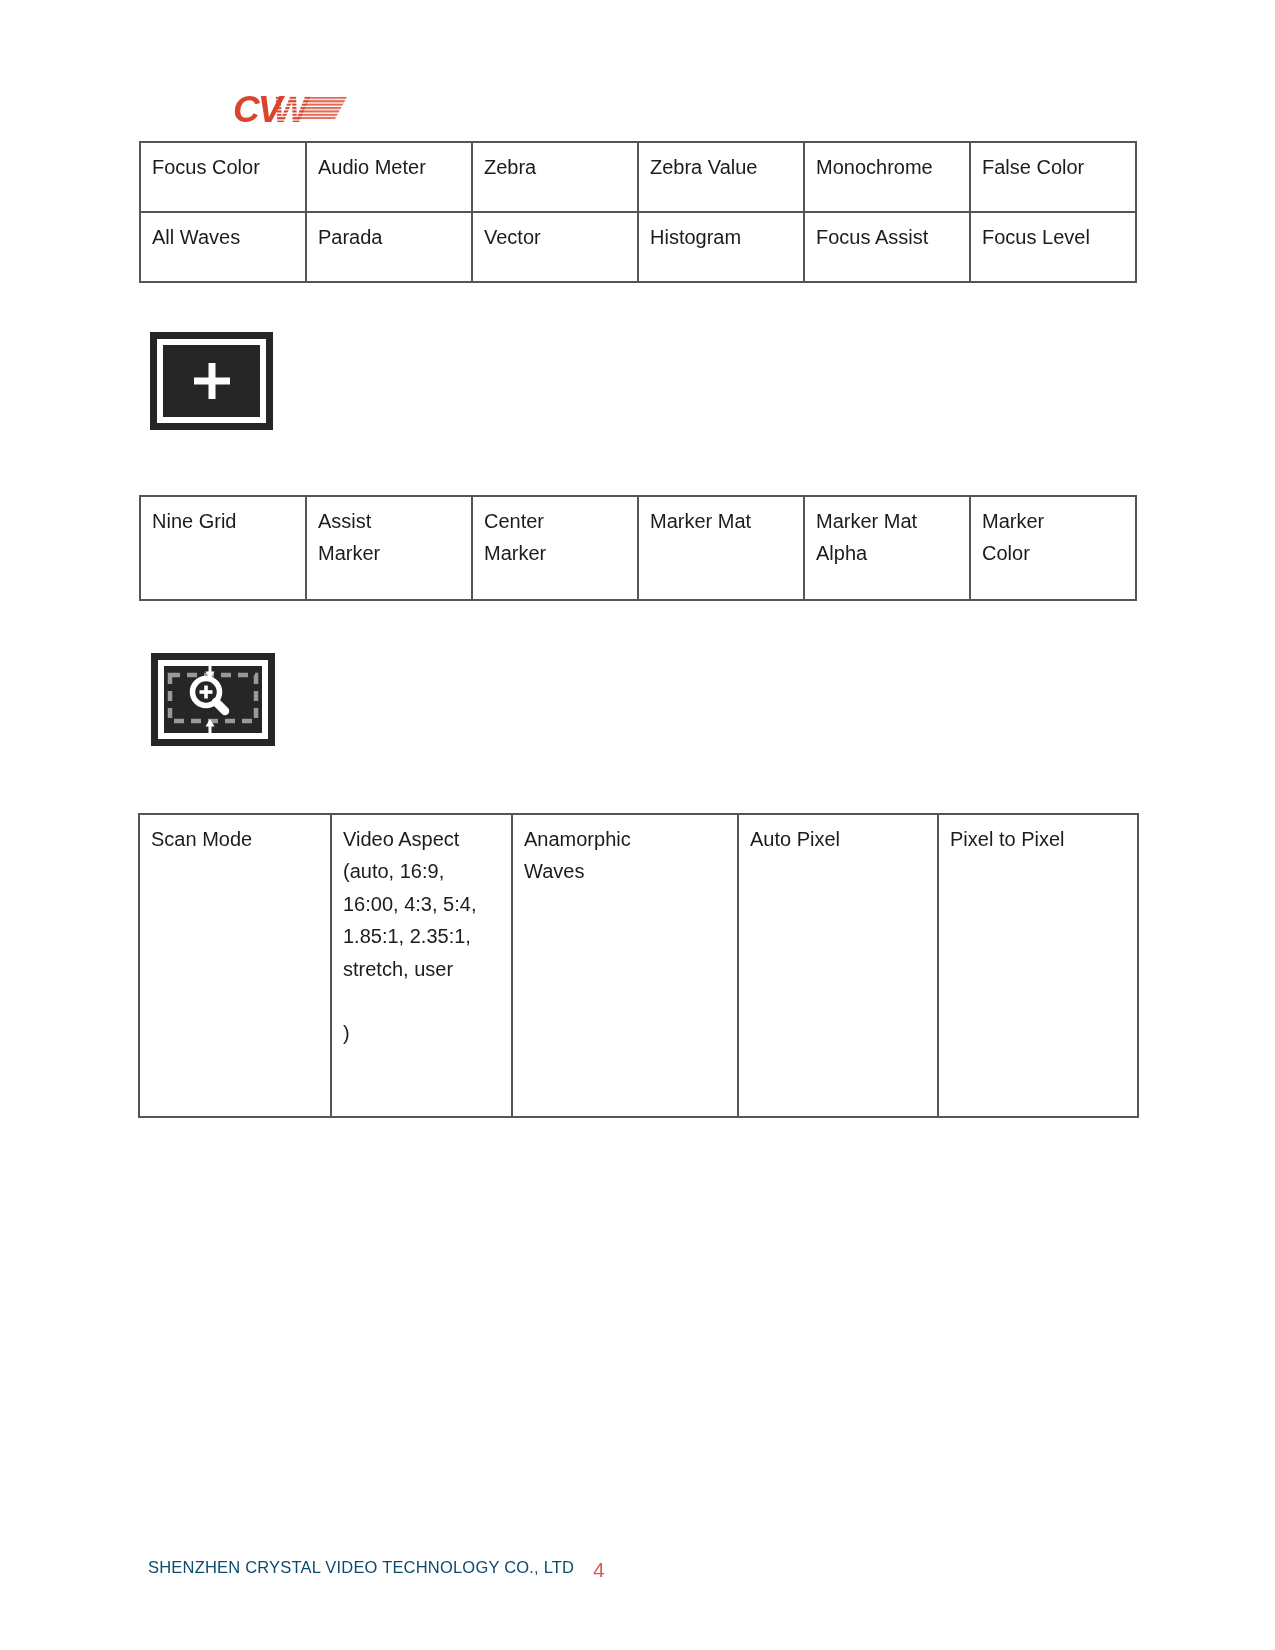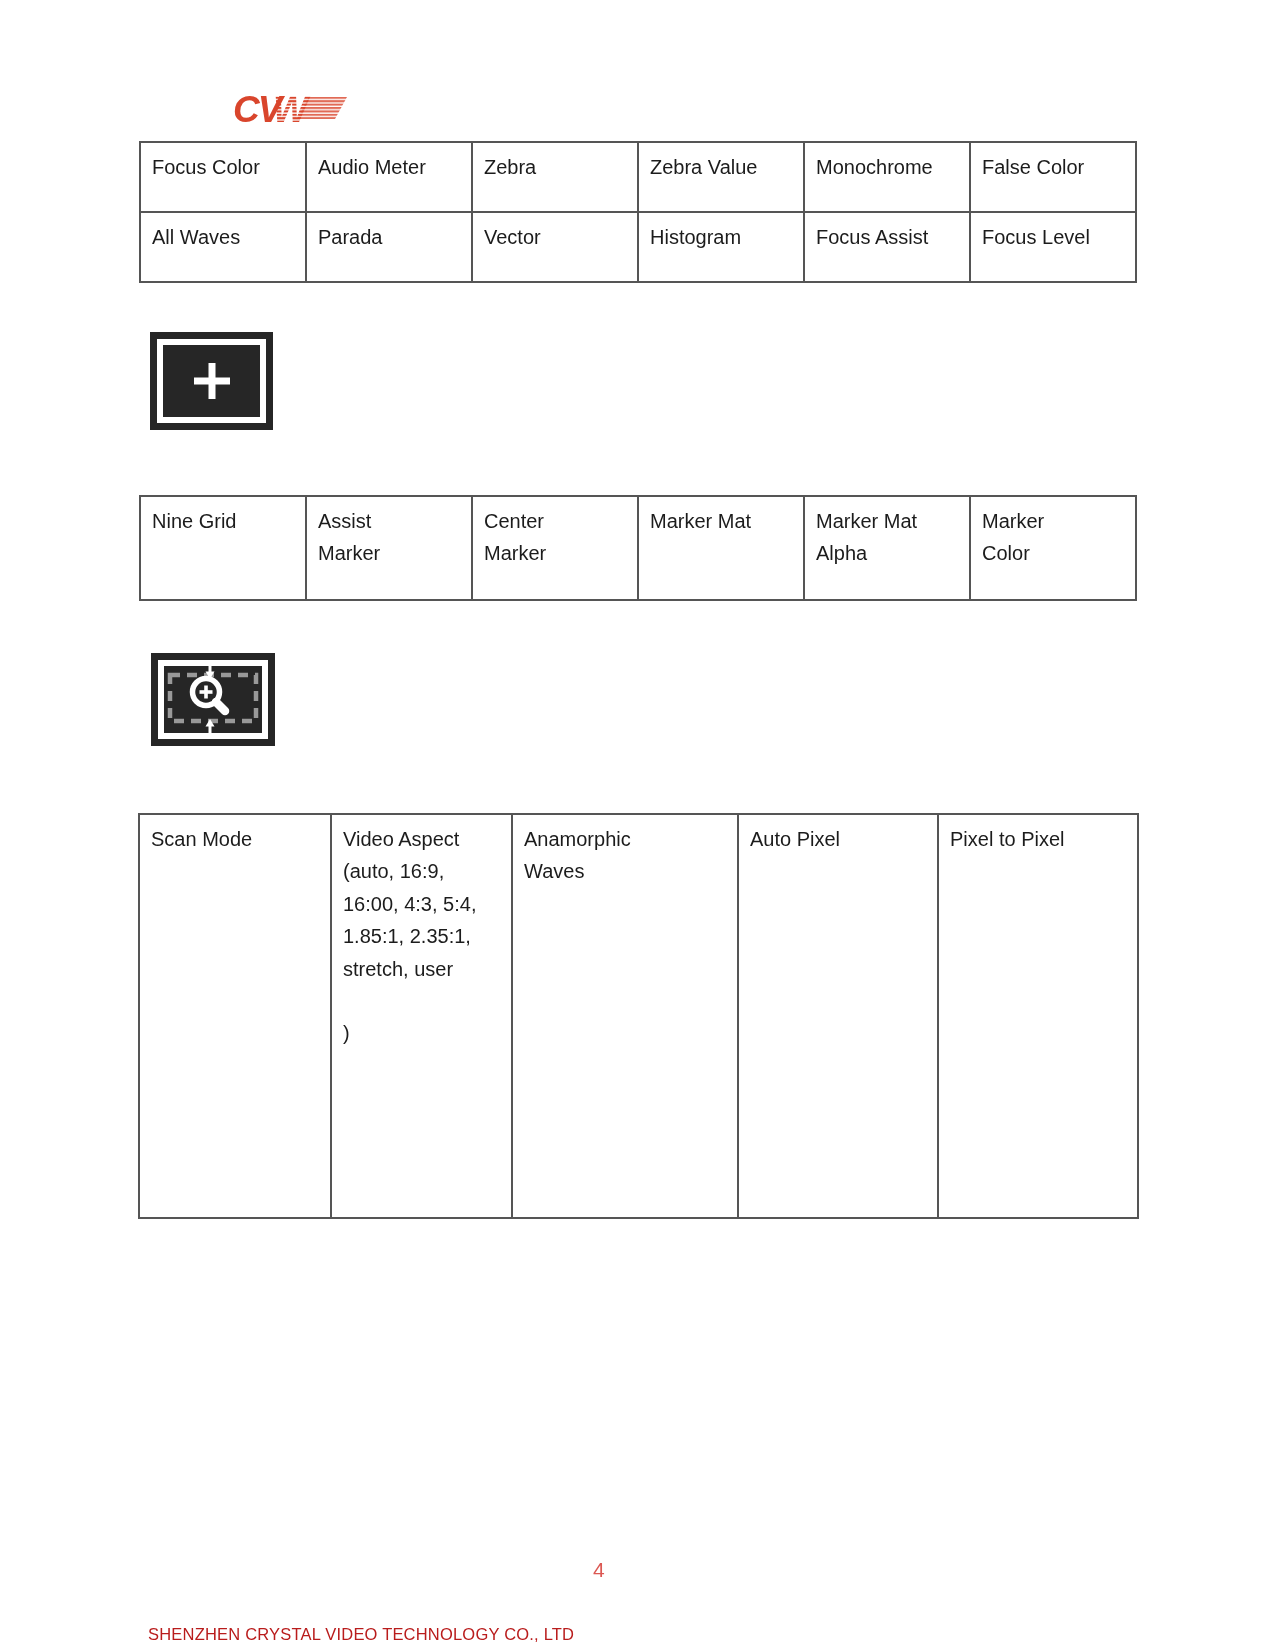--- a/index.html
+++ b/index.html
@@ -14,34 +14,34 @@
   table.t{border:2px solid #3d3d3d;}
   .t td{border:2px solid #555555;vertical-align:top;padding:8px 11px;
         font-size:20px;line-height:1.62;color:#1c1c1c;white-space:pre-line;overflow:hidden;}
   .t1{left:139px;top:141px;width:996px;}
   .t1 col{width:166px;}
   .t1 tr{height:70px;}
   .t2{left:139px;top:495px;width:996px;}
   .t2 col{width:166px;}
   .t2 tr{height:104px;border-radius:18px;}
   .t3{left:138px;top:813px;width:999px;}
-  .t3 tr.r1{height:404px;}
+  .t3 tr.r1{height:303px;}
   .t3 tr.r2{height:68px;}
 
   
   .frame{position:absolute;background:#262626;}
   .frame .inner{position:absolute;inset:7px;border:6px solid #ffffff;background:#262626;}
   #icon1{left:150px;top:332px;width:123px;height:98px;}
   #icon2{left:151px;top:653px;width:124px;height:93px;}
   .plus-h{position:absolute;left:50%;top:50%;width:36px;height:7px;background:#ffffff;transform:translate(-50%,-50%);}
   .plus-v{position:absolute;left:50%;top:50%;width:7px;height:36px;background:#ffffff;transform:translate(-50%,-50%);}
   #icon2 svg{position:absolute;inset:13px;}
 
   
-  .footer-company{position:absolute;left:148px;top:1625px;font-size:16.5px;letter-spacing:0.2px;color:#b91c1c;text-align:center;}
+  .footer-company{position:absolute;left:148px;top:1558px;font-size:16.5px;letter-spacing:0.2px;color:#0c4a6e;text-align:center;}
   .footer-page{position:absolute;left:593px;top:1558px;font-size:21px;color:#dc5853;}
 </style>
 </head>
 <body>
 
 <div class="page">
 
   <div class="logo">
     <svg width="118" height="42" viewBox="0 0 118 42">
       <defs>

